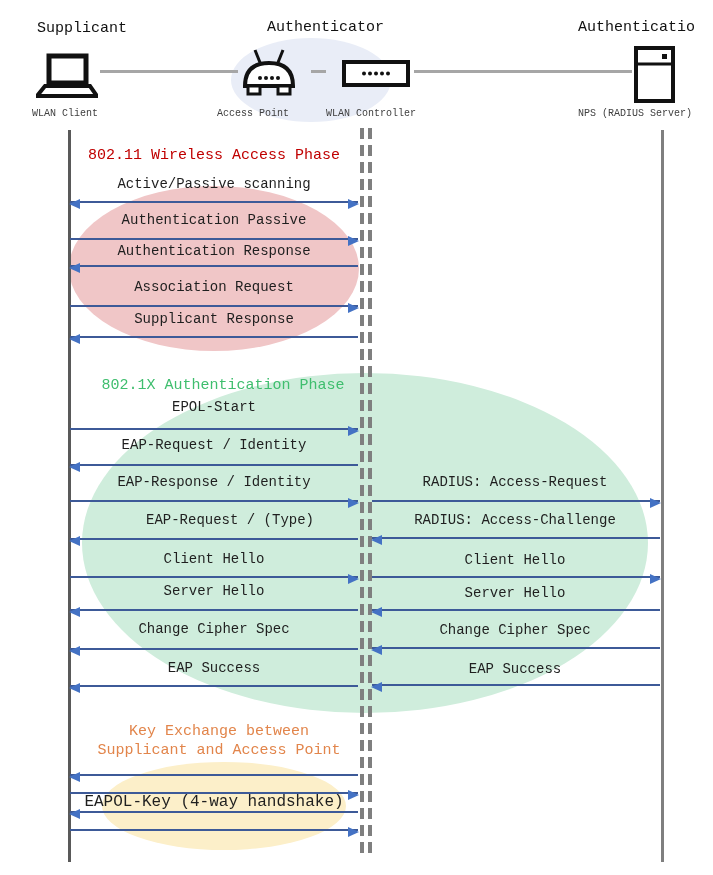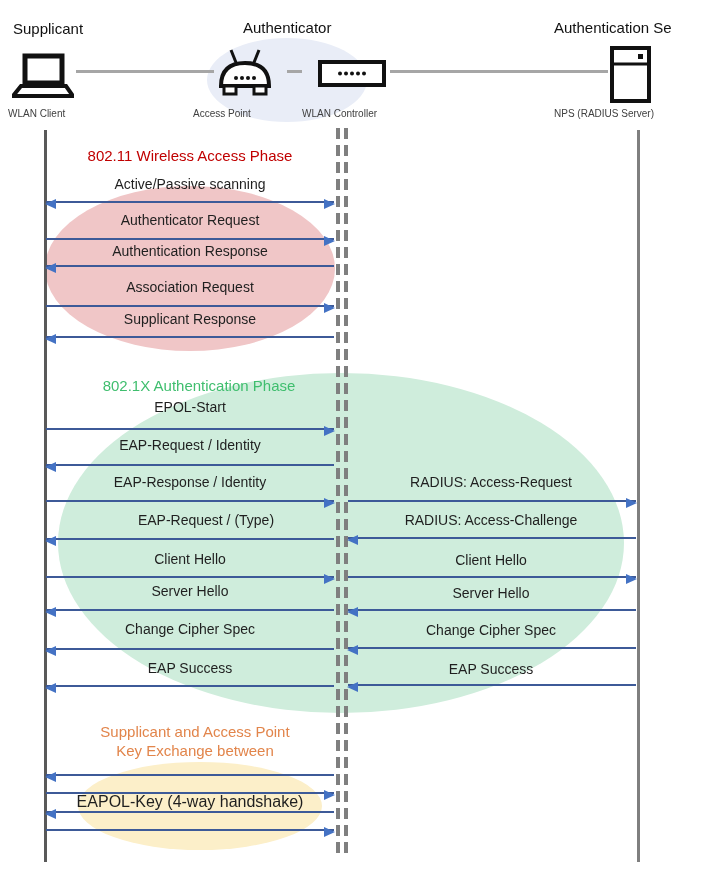--- a/index.html
+++ b/index.html
@@ -1,18 +1,18 @@
 <!DOCTYPE html>
 <html><head>
 <meta charset="utf-8">
 <style>
   html,body{margin:0;padding:0;background:#fff;}
   #diagram{
     position:relative;width:671px;height:875px;background:#fff;overflow:hidden;
-    font-family:Liberation Sans, sans-serif;color:#1f1f1f;
+    font-family:Liberation Mono, monospace;color:#1f1f1f;margin-left:24px;
   }
   
   .role-label{position:absolute;font-size:15px;color:#111;white-space:nowrap;}
   .device-label{position:absolute;font-size:10px;color:#404040;white-space:nowrap;}
   .centered{text-align:left;}
   .hdr-ellipse{position:absolute;border-radius:50%;z-index:0;}
   .connector{position:absolute;height:3px;background:#a6a6a6;z-index:1;}
   .icon{position:absolute;z-index:2;line-height:0;}
   
   .lifeline{position:absolute;z-index:1;}
@@ -97,30 +97,30 @@
   <div class="lifeline-dashed" style="left:344px;top:128px;height:728px;"></div>
   <div class="lifeline" style="left:637px;top:130px;width:3px;height:732px;background:#7f7f7f;"></div>
 
   <div class="phase-ellipse" style="left: 45px; top: 186px; width: 290px; height: 165px; background: rgb(240, 198, 199);"></div>
   <div class="phase-ellipse" style="left: 58px; top: 373px; width: 566px; height: 340px; background: rgb(207, 237, 220);"></div>
   <div class="phase-ellipse" style="left: 78px; top: 762px; width: 244px; height: 88px; background: rgb(252, 239, 201);"></div>
 
   <div class="phase-title" style="left: 60px; top: 147px; color: rgb(192, 0, 0);">802.11 Wireless Access Phase</div>
   <div class="phase-title" style="left: 69px; top: 377px; color: rgb(63, 190, 110);">802.1X Authentication Phase</div>
   <div class="phase-title" style="left: 65px; top: 722px; line-height: 19px; color: rgb(226, 133, 75);">
+    <div>Key Exchange between</div>
     <div>Supplicant and Access Point</div>
-    <div>Key Exchange between</div>
   </div>
 
 <div class="msg-label" style="left: 60px; top: 176px;">Active/Passive scanning</div>
     <div class="arrow" style="left: 46px; width: 288px; top: 201px; border-top-color: rgb(61, 90, 152);">
       <span class="head head-left" style="border-right-color: rgb(68, 114, 196);"></span>
       <span class="head head-right" style="border-left-color: rgb(68, 114, 196);"></span>
     </div>
-    <div class="msg-label" style="left: 60px; top: 212px;">Authenticator Request</div>
+    <div class="msg-label" style="left: 60px; top: 212px;">Authentication Passive</div>
     <div class="arrow" style="left: 46px; width: 288px; top: 238px; border-top-color: rgb(61, 90, 152);">
       <span class="head head-right" style="border-left-color: rgb(68, 114, 196);"></span>
     </div>
     <div class="msg-label" style="left: 60px; top: 243px;">Authentication Response</div>
     <div class="arrow" style="left: 46px; width: 288px; top: 265px; border-top-color: rgb(61, 90, 152);">
       <span class="head head-left" style="border-right-color: rgb(68, 114, 196);"></span>
     </div>
     <div class="msg-label" style="left: 60px; top: 279px;">Association Request</div>
     <div class="arrow" style="left: 46px; width: 288px; top: 305px; border-top-color: rgb(61, 90, 152);">
       <span class="head head-right" style="border-left-color: rgb(68, 114, 196);"></span>

